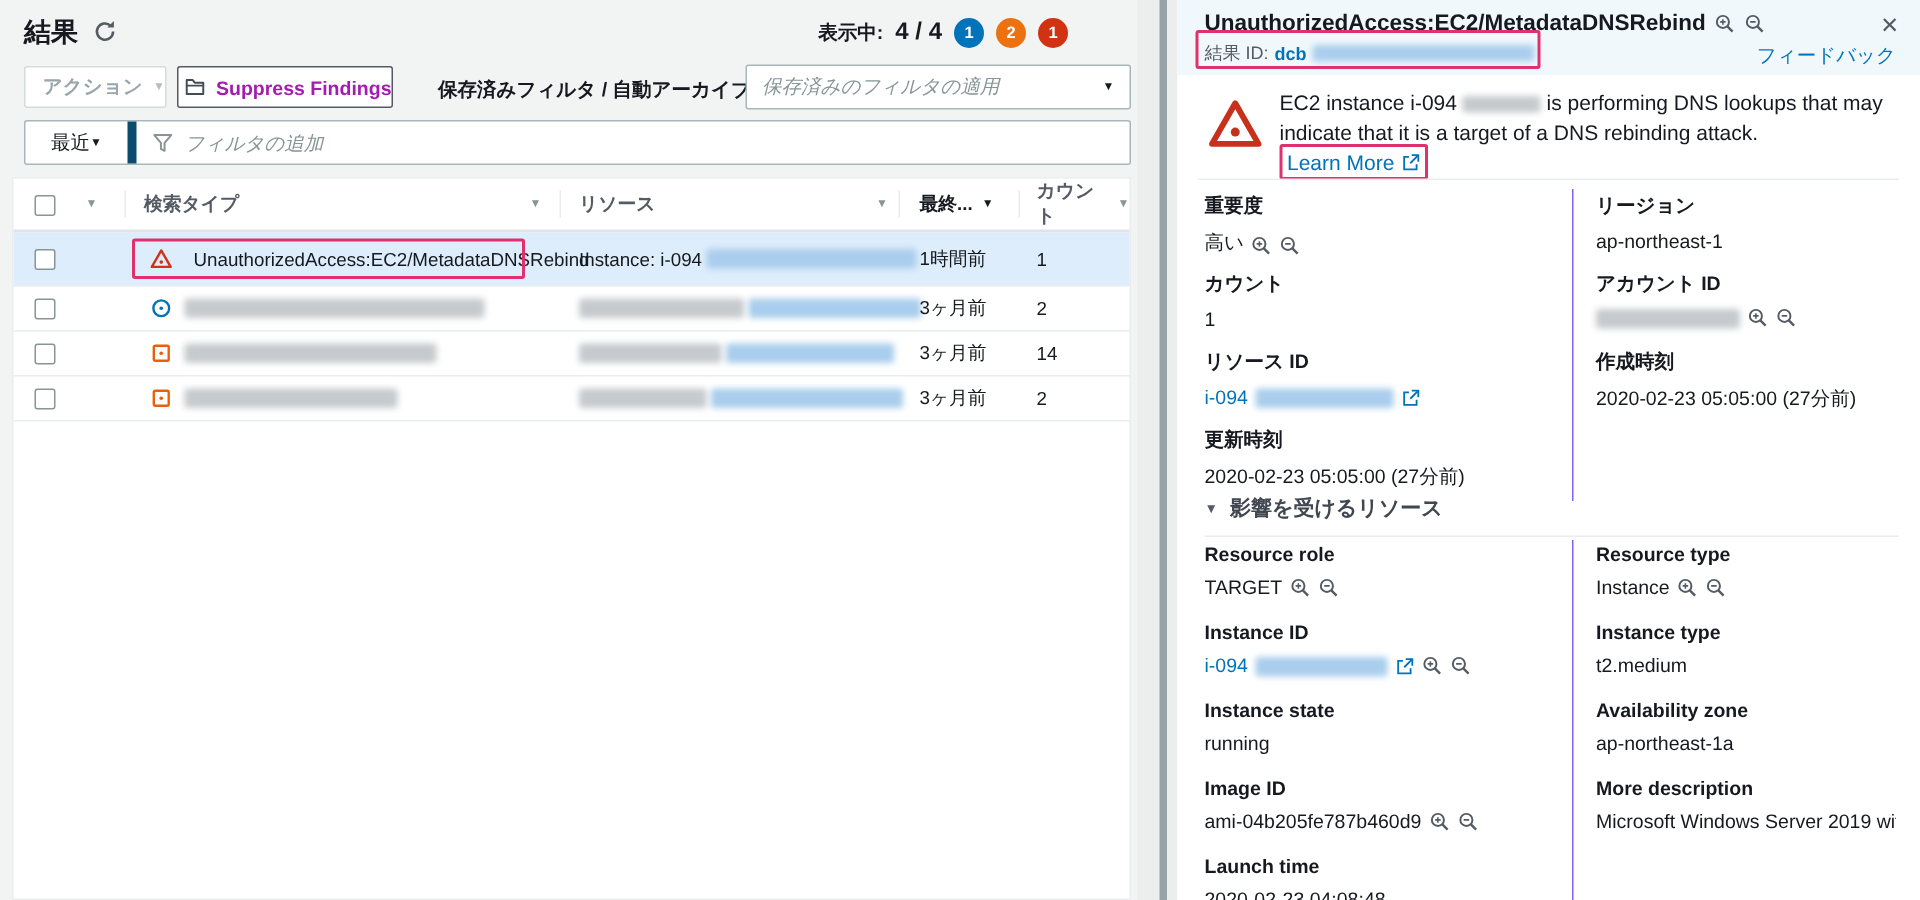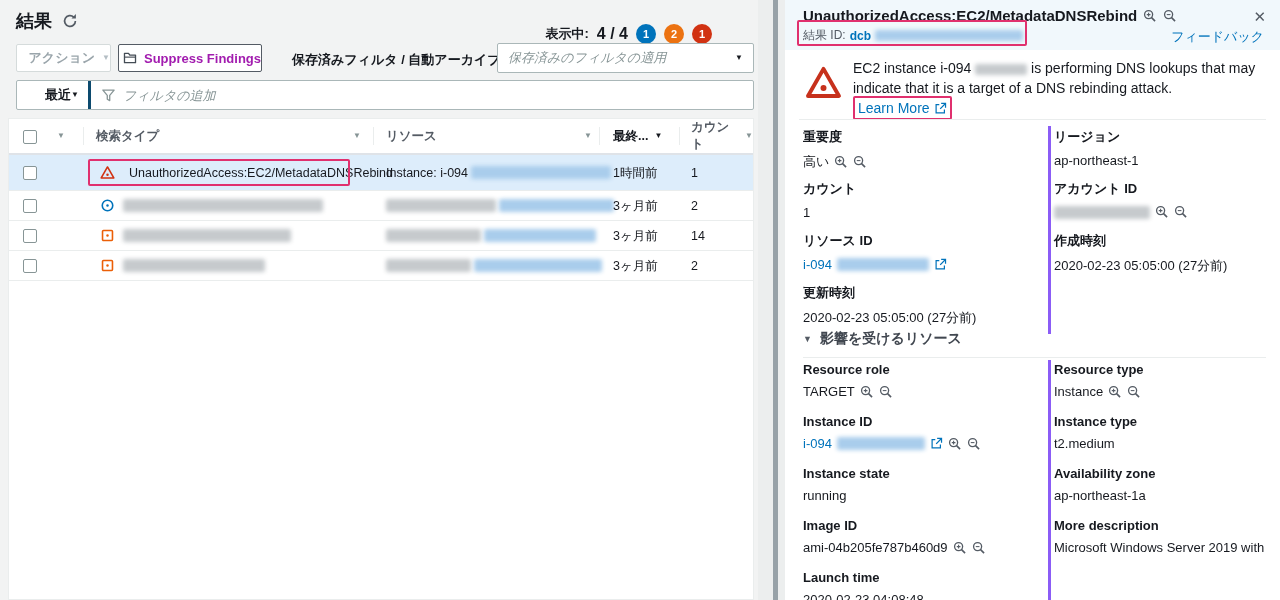--- a/index.html
+++ b/index.html
@@ -4,21 +4,21 @@
 <style>
   * { margin:0; padding:0; box-sizing:border-box; }
   html,body { width:1280px; height:600px; }
   body { font-family:"Liberation Sans","DejaVu Sans",sans-serif; color:#16191f; background:#fff; overflow:hidden; }
   #app { position:relative; width:1280px; height:600px; overflow:hidden; background:#fff; }
 
   
   #left { position:absolute; left:0; top:0; width:758px; height:600px; background:#f2f3f3; }
   .page-title { position:absolute; left:16px; top:9px; font-size:18px; font-weight:bold; }
   .refresh { position:absolute; left:62px; top:13px; width:16px; height:16px; color:#545b64; cursor:pointer; }
-  .showing { position:absolute; top:24px; right:46px; display:flex; align-items:center; gap:8px;justify-content:center; }
+  .showing { position:absolute; top:12px; right:46px; display:flex; align-items:center; gap:8px;justify-content:center; }
   .showing .lab { font-size:13px; font-weight:bold; }
   .showing .cnt { font-size:16px; font-weight:bold; }
   .badge { width:20px; height:20px; border-radius:10px; color:#fff; font-size:11px; font-weight:bold;
            display:flex; align-items:center; justify-content:center; }
   .badge.low { background:#0073bb; } .badge.medium { background:#ec7211; } .badge.high { background:#d13212; }
 
   .btn { position:absolute; top:44px; height:28px; background:#fff; border-radius:2px; font-size:13px; font-weight:bold;
          display:flex; align-items:center; justify-content:flex-end; gap:7px; cursor:pointer; }
   .btn.disabled { left:16px; width:95px; border:1px solid #d5dbdb; color:#9aa5ab; }
   .btn.suppress { left:118px; width:144px; border:1px solid #545b64; color:#a21caf; }
@@ -26,22 +26,22 @@
   .caret.gray { color:#879596; } .caret.dark { color:#16191f; }
 
   .saved-label { position:absolute; left:292px; top:51px; font-size:13px; font-weight:bold; }
   .saved-select { position:absolute; left:497px; top:43px; width:257px; height:30px; background:#fff;
                   border:1px solid #aab7b8; border-radius:2px; display:flex; align-items:center;
                   padding:4px 10px; cursor:pointer; }
   .saved-select .ph { flex:1; font-size:13px; font-style:italic; color:#879596; }
 
   .filter-bar { position:absolute; left:16px; top:80px; width:738px; height:30px; background:#fff;
                 border:1px solid #aab7b8; border-radius:2px; display:flex; align-items:center; }
-  .range { width:74px; height:100%; border-right:3px solid #0c4a6e; display:flex; align-items:center;
-           justify-content:flex-end; padding:0 9px; cursor:pointer;font-weight:bold; }
+  .range { width:74px; height:100%; border-right:6px solid #0c4a6e; display:flex; align-items:center;
+           justify-content:center; padding:0 9px; cursor:pointer; }
   .range .t { font-size:13px; }
   .funnel { width:15px; height:15px; color:#879596; margin:0 7px 0 10px; }
   .filter-input { flex:1; border:none; outline:none; font-size:13px; font-style:italic; color:#15803d;
                   font-family:inherit; background:transparent; }
   .filter-input::placeholder { color:#879596; font-style:italic; }
 
   
   .card { position:absolute; left:8px; top:118px; width:746px; bottom:0; background:#fff; border:1px solid #eaeded; }
   .thead { position:relative; height:36px; border-bottom:2px solid #dfe3e8; }
   .thead .hsep { position:absolute; top:8px; bottom:8px; width:1px; background:#eaeded; }
@@ -76,23 +76,23 @@
   .warn-wrap { position:absolute; left:18px; top:58px; width:462px; }
   .big-warn { position:absolute; left:2px; top:6px; width:37px; height:37px; color:#c7311c; }
   .warn-text { margin-left:50px; width:412px; font-size:14px; line-height:20px; color:#16191f; }
   .link { color:#0073bb; cursor:pointer; text-decoration:none; }
   .lm-box { display:inline-flex; align-items:center; gap:4px; border:2px solid #e0306e; border-radius:2px;
             padding:0 3px; margin:-2px 0; color:#0073bb; cursor:pointer; }
   .hline { position:absolute; left:14px; right:14px; border-top:1px solid #eaeded; }
 
   .fields { position:absolute; left:18px; display:grid; grid-template-columns:245px 216px; grid-auto-rows:52px; }
   .fcell { padding-top:2px; overflow:hidden; }
-  .fcell.rcol { border-left:3px solid #8b5cf6; padding-left:3px; }
+  .fcell.rcol { border-left:1px solid #8b5cf6; padding-left:15px; }
   .flabel { font-size:13px; font-weight:bold; margin-bottom:7px; white-space:nowrap; }
-  .fvalue { font-size:13px; display:flex; align-items:center; gap:5px; white-space:nowrap; }
+  .fvalue { font-size:13px; display:flex; align-items:flex-end; gap:5px; white-space:nowrap; }
   .sect { position:absolute; left:18px; right:14px; top:330px; font-size:14px; font-weight:bold; color:#414750;
           padding-bottom:9px; border-bottom:1px solid #eaeded; display:flex; align-items:center; gap:8px; cursor:pointer; }
   .sect .scaret { font-size:9px; color:#545b64; }
 </style>
 </head>
 <body>
 
 <svg width="0" height="0" style="position:absolute" aria-hidden="true">
   <defs>
     <symbol id="sym-refresh" viewBox="0 0 16 16">

